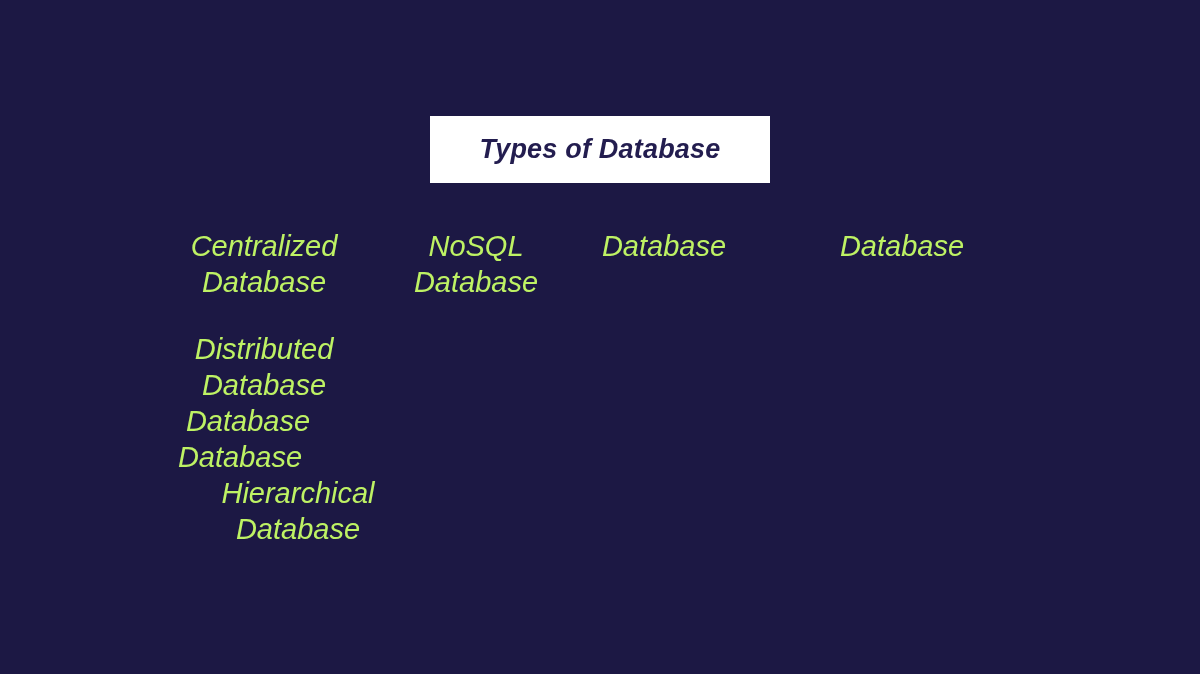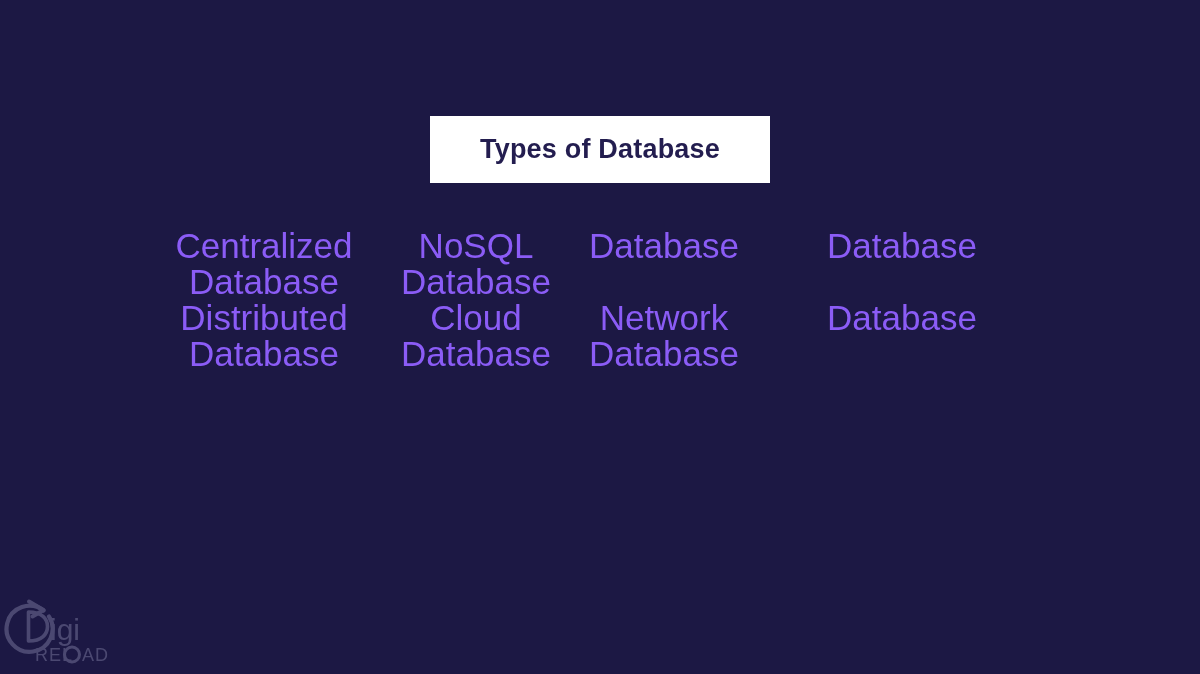--- a/index.html
+++ b/index.html
@@ -7,20 +7,21 @@
     padding: 0;
     background: #1c1844;
   }
   #slide {
     position: relative;
     width: 992px;
     height: 674px;
     background: #1c1844;
     overflow: hidden;
     font-family: "Liberation Sans", sans-serif;
+    font-style: italic;
   }
 
   
   #title-box {
     position: absolute;
     left: 430px;
     top: 116px;
     width: 340px;
     height: 67px;
     background: #ffffff;
@@ -42,25 +43,27 @@
     position: absolute;
     left: 150px;
     top: 228px;
     width: 900px;
   }
   .types-row {
     display: flex;
     width: 100%;
   }
   .types-row.row-2 {
+    margin-top: 31px;
+    flex-direction: column;
   }
   .type-cell {
-    color: #8b5cf6;
+    color: #bef264;
     font-family: "Liberation Sans", sans-serif;
-    font-size: 35px;
+    font-size: 29px;
     font-weight: normal;
     line-height: 36px;
     text-align: center;
     white-space: nowrap;
   }
   .type-cell .line { display: block; }
 
   .col-1 { width: 228px; }
   .col-2 { width: 196px; text-align: center; }
   .col-3 { width: 180px; }
@@ -105,46 +108,27 @@
         <span class="line">Database</span>
       </div>
     </div>
 
     <div class="types-row row-2">
       <div class="type-cell col-1">
         <span class="line">Distributed</span>
         <span class="line">Database</span>
       </div>
       <div class="type-cell col-2">
-        <span class="line">Cloud</span>
         <span class="line">Database</span>
       </div>
       <div class="type-cell col-3">
-        <span class="line">Network</span>
         <span class="line">Database</span>
       </div>
       <div class="type-cell col-4">
+        <span class="line">Hierarchical</span>
         <span class="line">Database</span>
       </div>
     </div>
 
   </div>
 
-  <div id="logo">
-    <svg width="120" height="74" viewBox="0 0 120 74" xmlns="http://www.w3.org/2000/svg">
-      <g fill="none" stroke="#8d8cb0">
-
-        <path d="M41.5 14.5 A23 23 0 1 0 47 20.5" stroke-width="4.2" stroke-linecap="round"></path>
-
-        <path d="M27 5.5 L41.5 14.0 L30.5 20.5" stroke-width="4.0" stroke-linejoin="round" stroke-linecap="round" fill="none"></path>
-
-        <path d="M26.5 16 L26.5 45 C40 45 45.5 38 45.5 30.5 C45.5 23 40 16 26.5 16 Z" stroke-width="3.6" stroke-linejoin="round"></path>
-      </g>
-      <text x="48" y="44" font-family="Liberation Sans, sans-serif" font-size="30" fill="#8d8cb0">igi</text>
-      <g>
-        <text x="33" y="65" font-family="Liberation Sans, sans-serif" font-size="18" letter-spacing="1" fill="#8d8cb0">REL</text>
-        <circle cx="70" cy="58.5" r="7.5" fill="none" stroke="#8d8cb0" stroke-width="3"></circle>
-        <text x="80" y="65" font-family="Liberation Sans, sans-serif" font-size="18" letter-spacing="1" fill="#8d8cb0">AD</text>
-      </g>
-    </svg>
-  </div>
 
 </div>
 
 </body></html>

